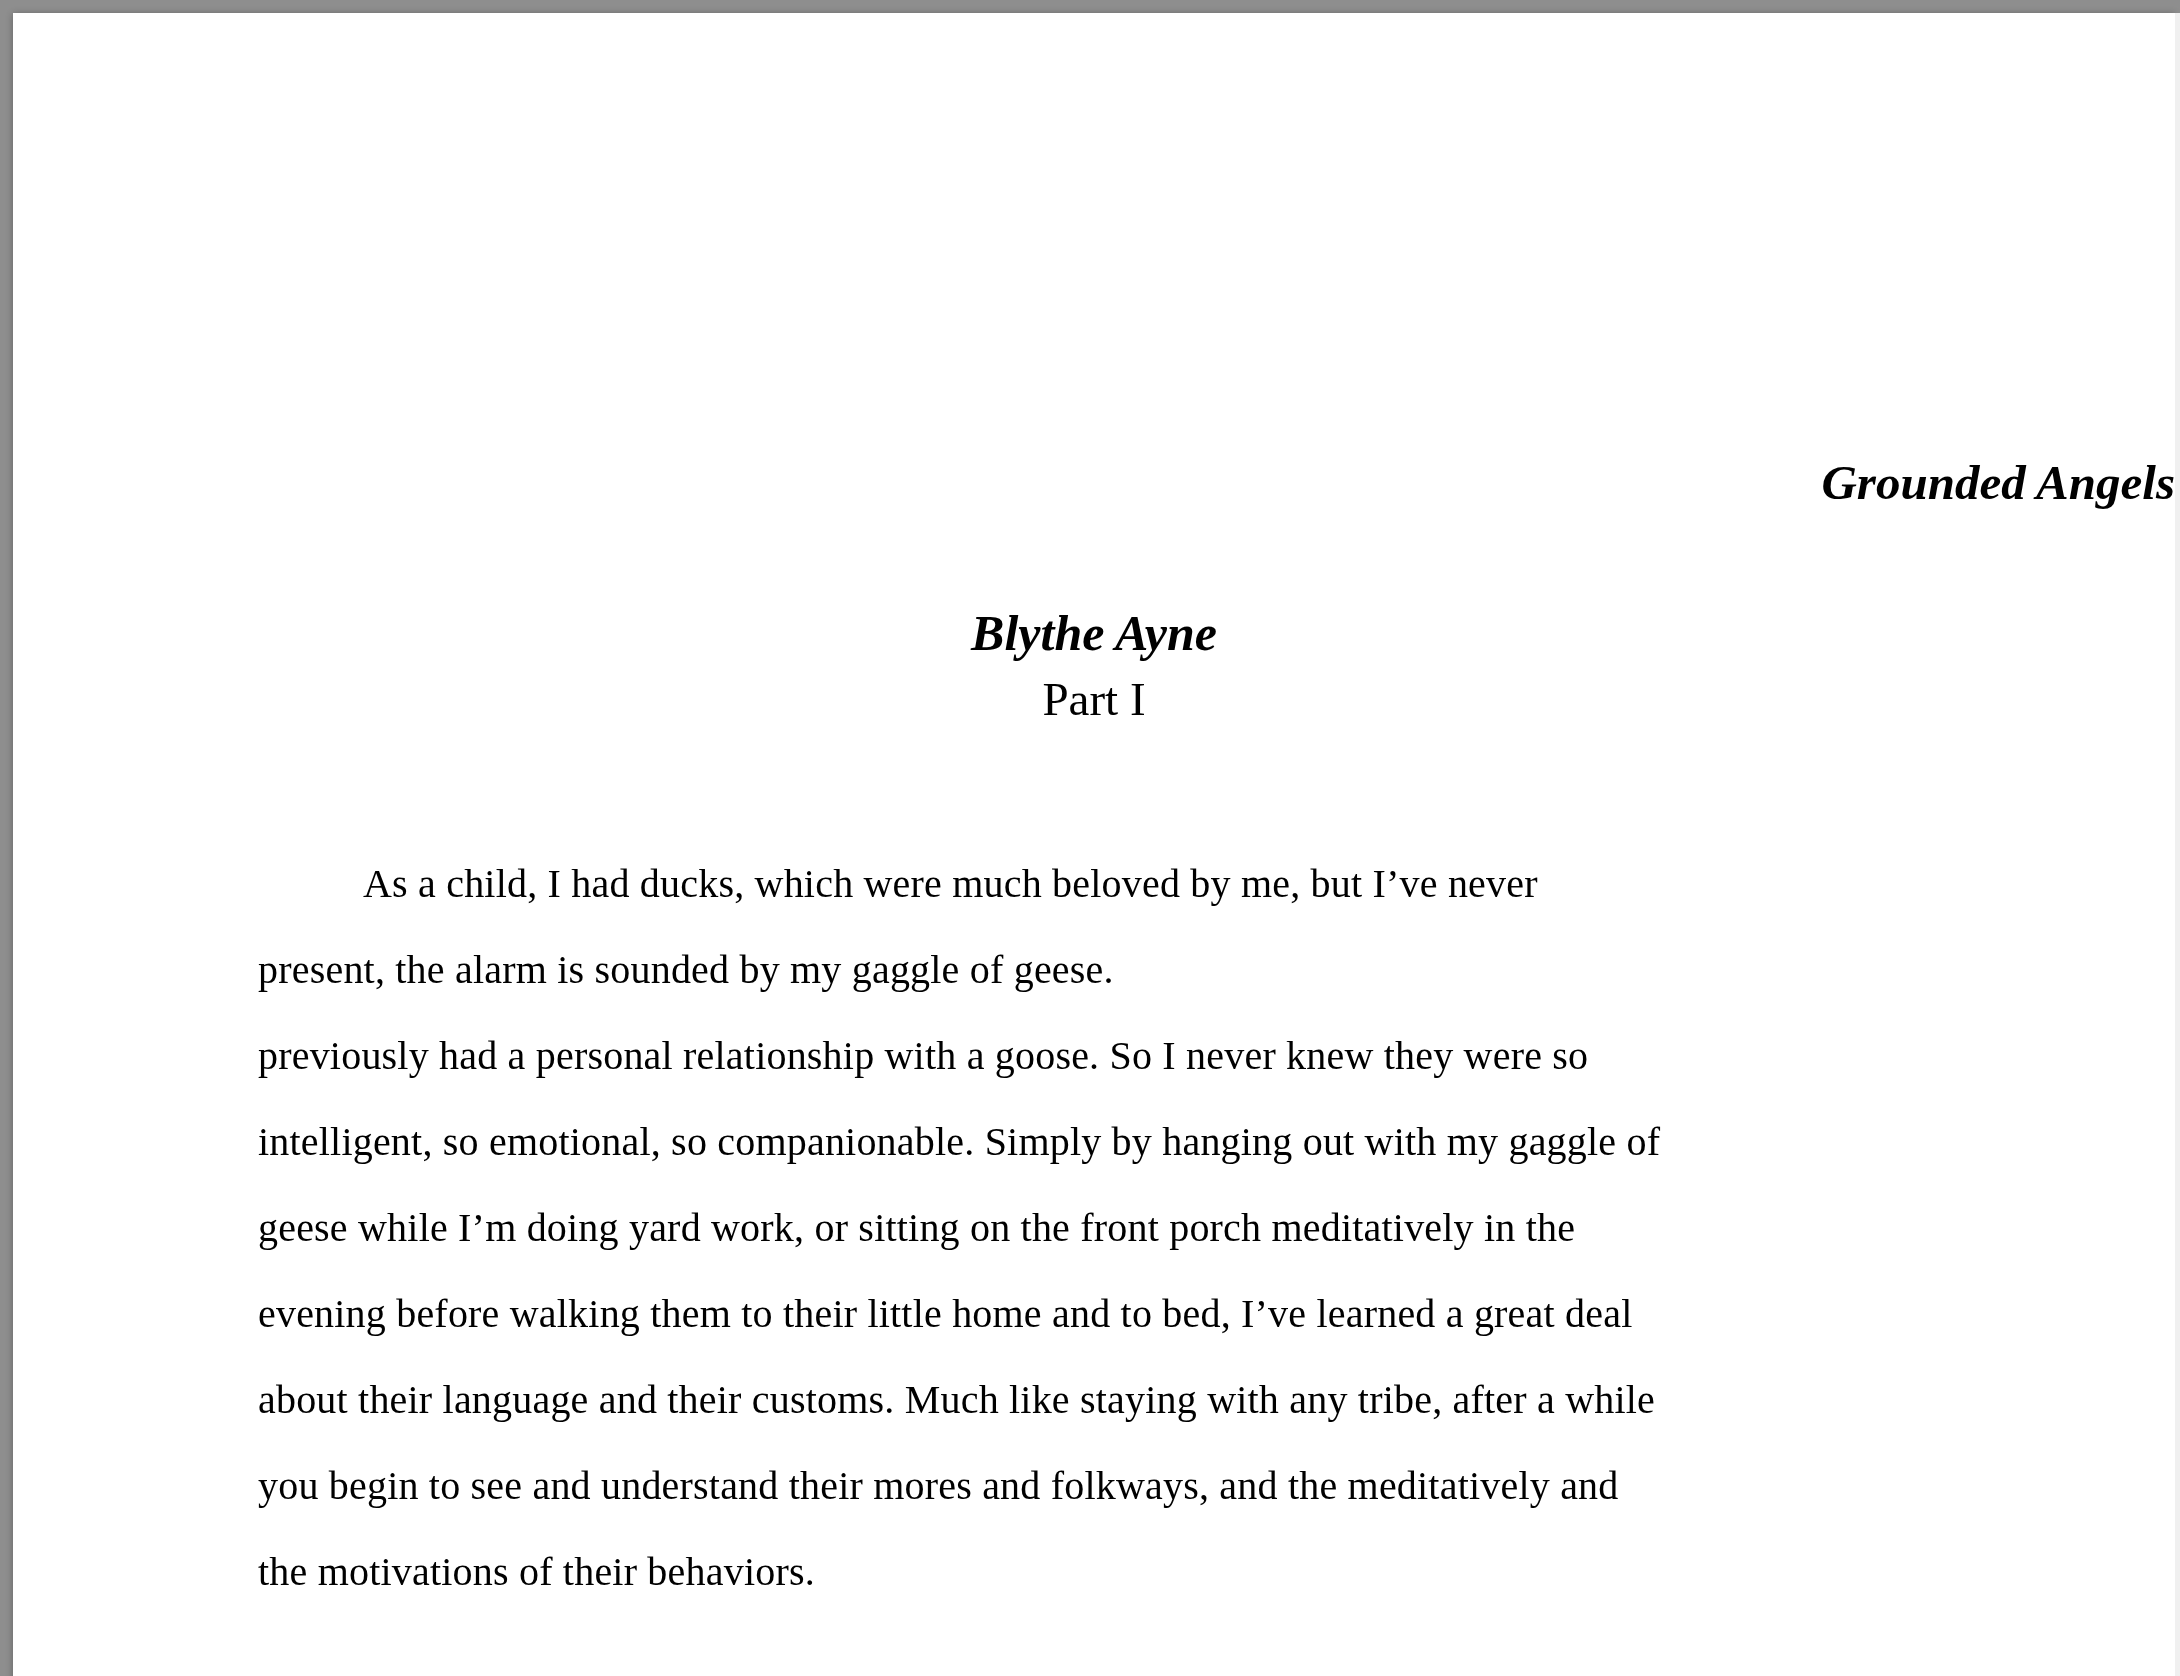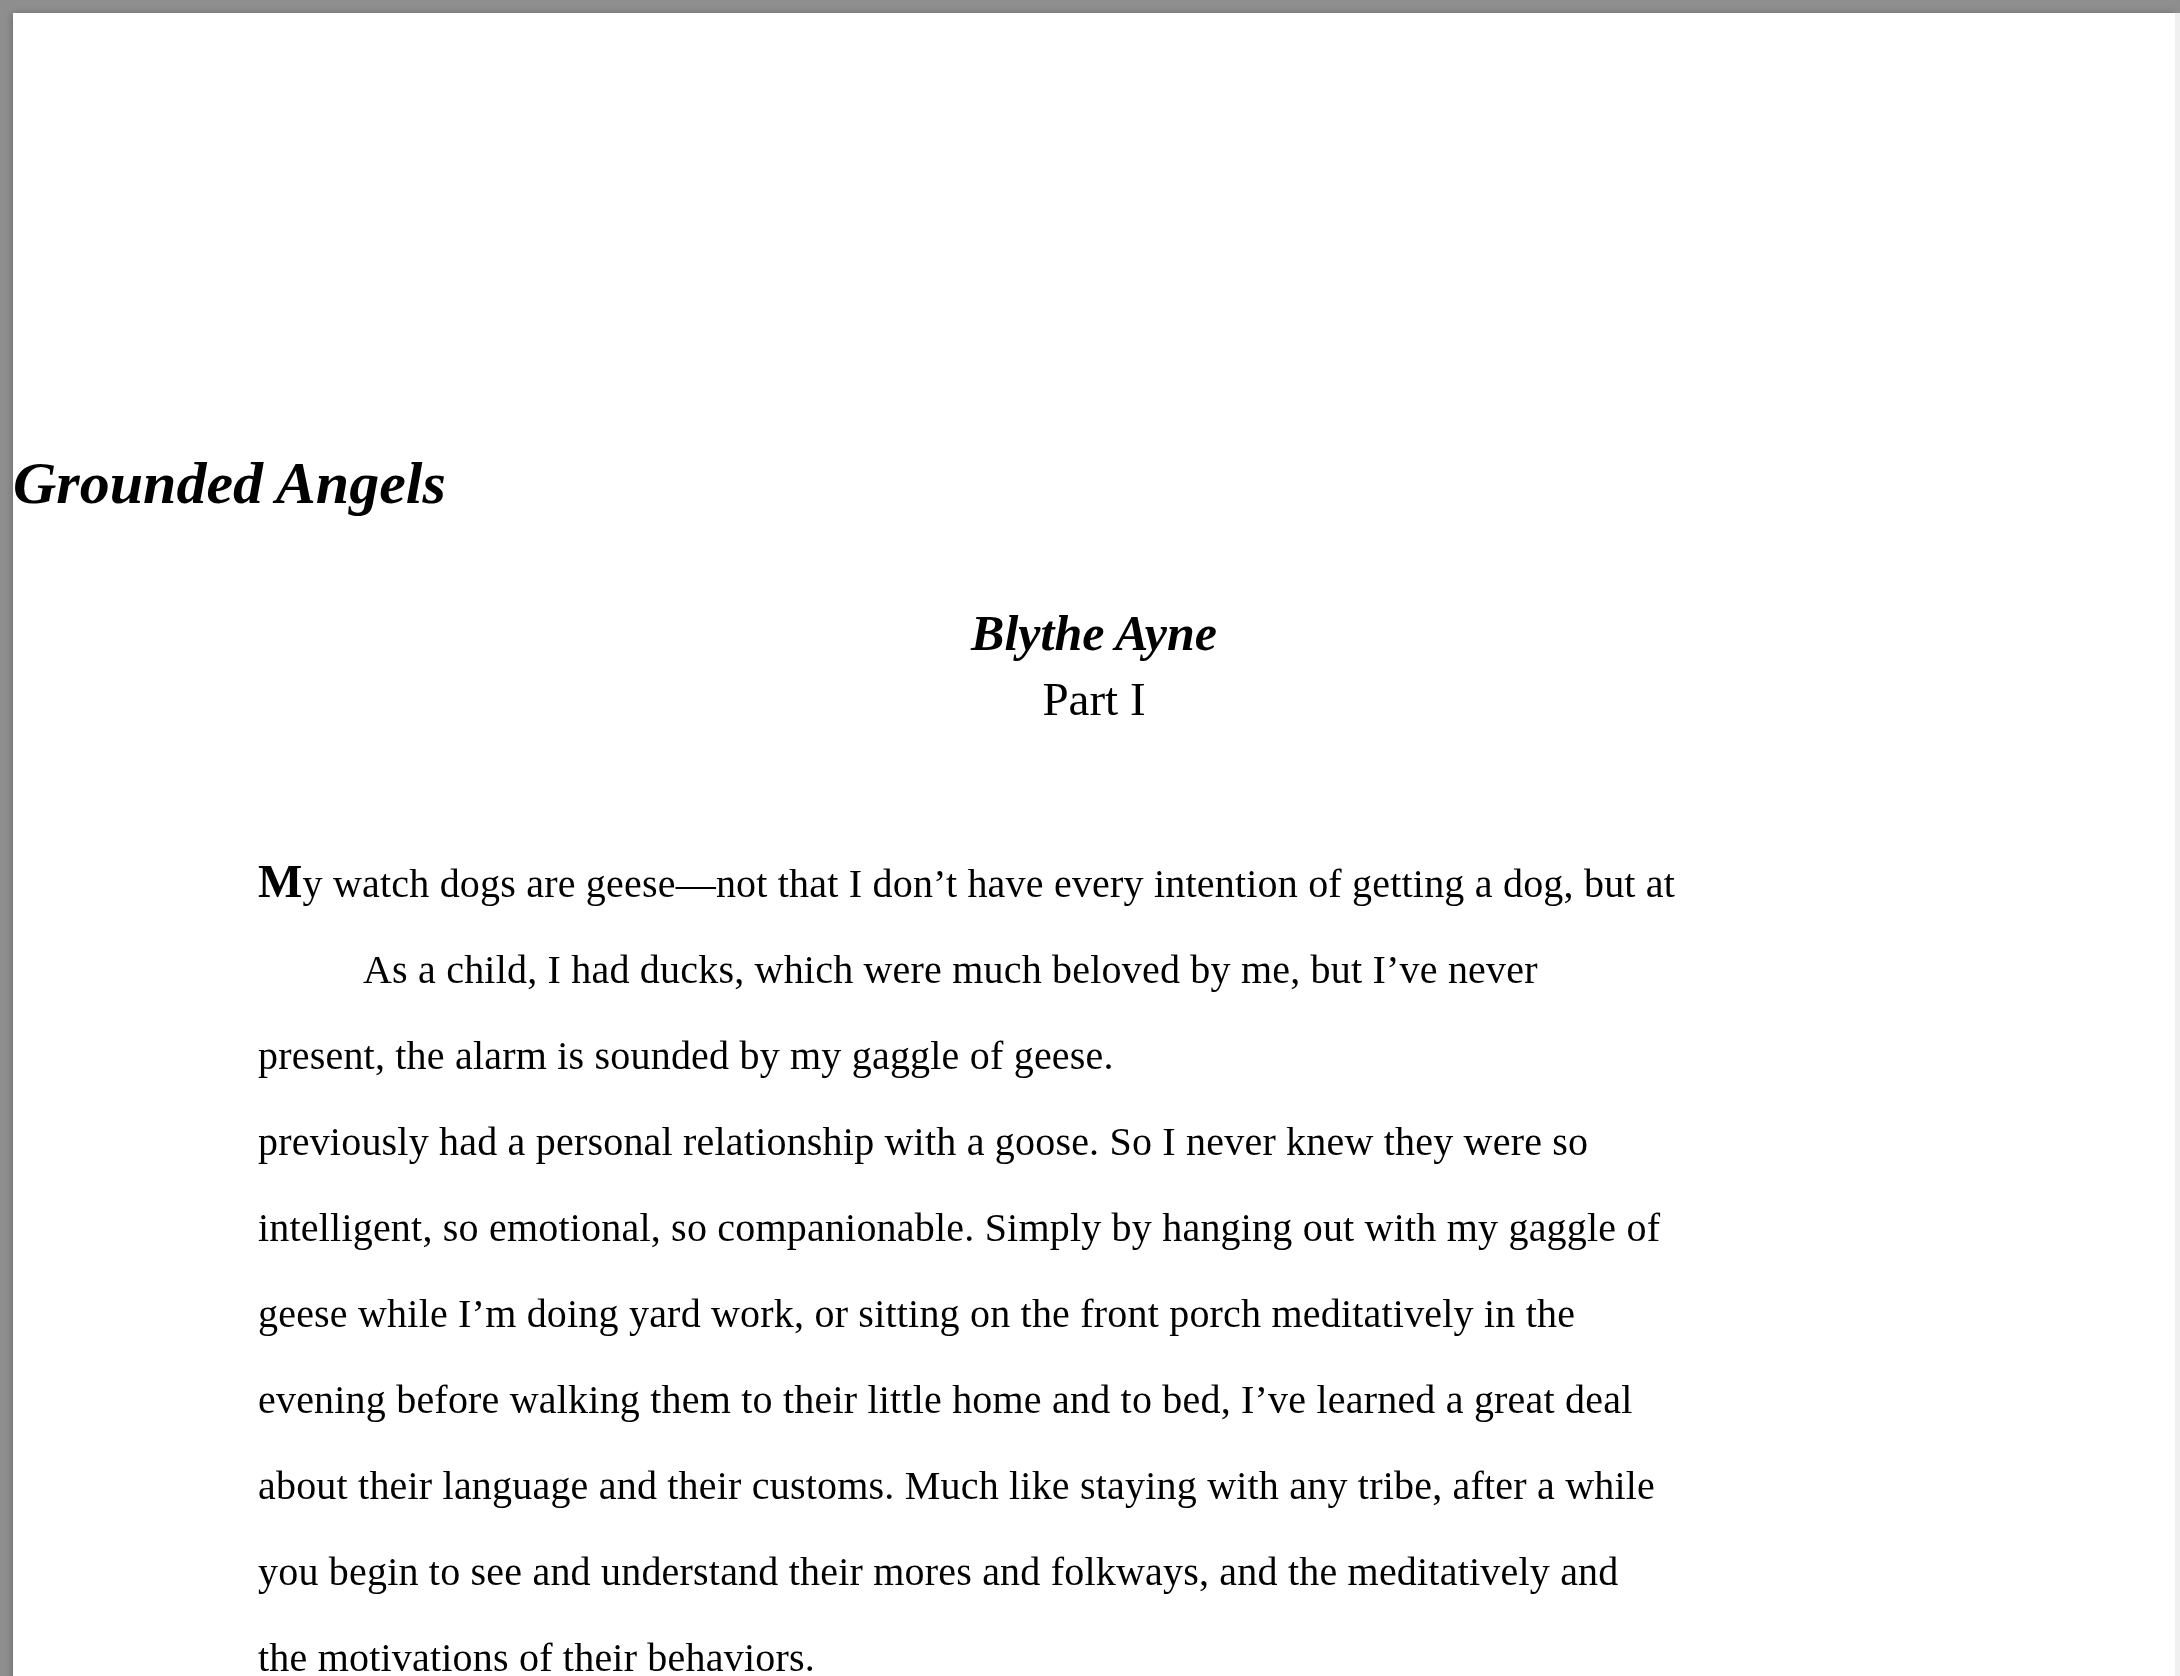--- a/index.html
+++ b/index.html
@@ -33,22 +33,22 @@
     top: 13px;
     width: 5px;
     height: 1663px;
     background: #f0f0f0;
   }
   .title {
     position: absolute;
     top: 438px;
     left: 0;
     width: 100%;
-    text-align: left;
-    font-size: 60px;
+    text-align: right;
+    font-size: 49px;
     font-weight: bold;
     font-style: italic;
     line-height: 64px;
     white-space: nowrap;
   }
   .author {
     position: absolute;
     top: 567px;
     left: 0;
     width: 100%;
@@ -99,21 +99,20 @@
 
   <div class="page">
 
     <div class="title">Grounded Angels</div>
 
     <div class="author">Blythe Ayne</div>
 
     <div class="section">Part I</div>
 
     <div class="bodytext">
-      <div class="line"><span class="dropcap">M</span><span>y watch dogs are geese—not that I don’t have every intention of getting a dog, but at</span></div>
       <div class="line indent">As a child, I had ducks, which were much beloved by me, but I’ve never</div>
       <div class="line">present, the alarm is sounded by my gaggle of geese.</div>
       <div class="line">previously had a personal relationship with a goose. So I never knew they were so</div>
       <div class="line">intelligent, so emotional, so companionable. Simply by hanging out with my gaggle of</div>
       <div class="line">geese while I’m doing yard work, or sitting on the front porch meditatively in the</div>
       <div class="line">evening before walking them to their little home and to bed, I’ve learned a great deal</div>
       <div class="line">about their language and their customs. Much like staying with any tribe, after a while</div>
       <div class="line">you begin to see and understand their mores and folkways, and the meditatively and</div>
       <div class="line">the motivations of their behaviors.</div>
     </div>

